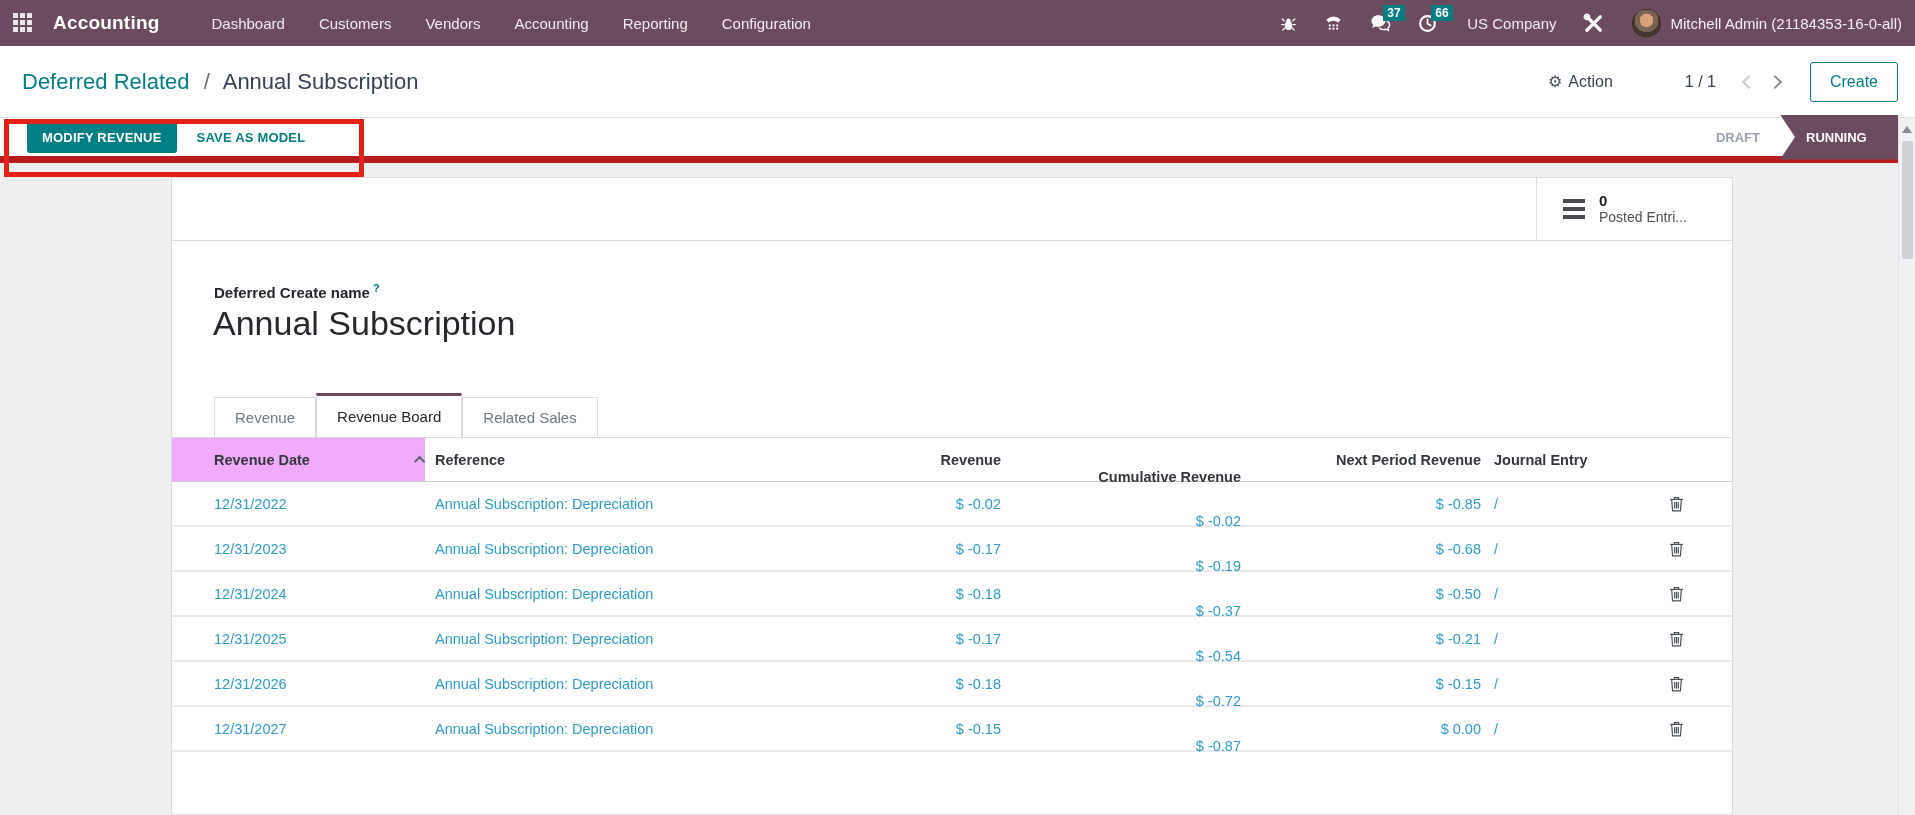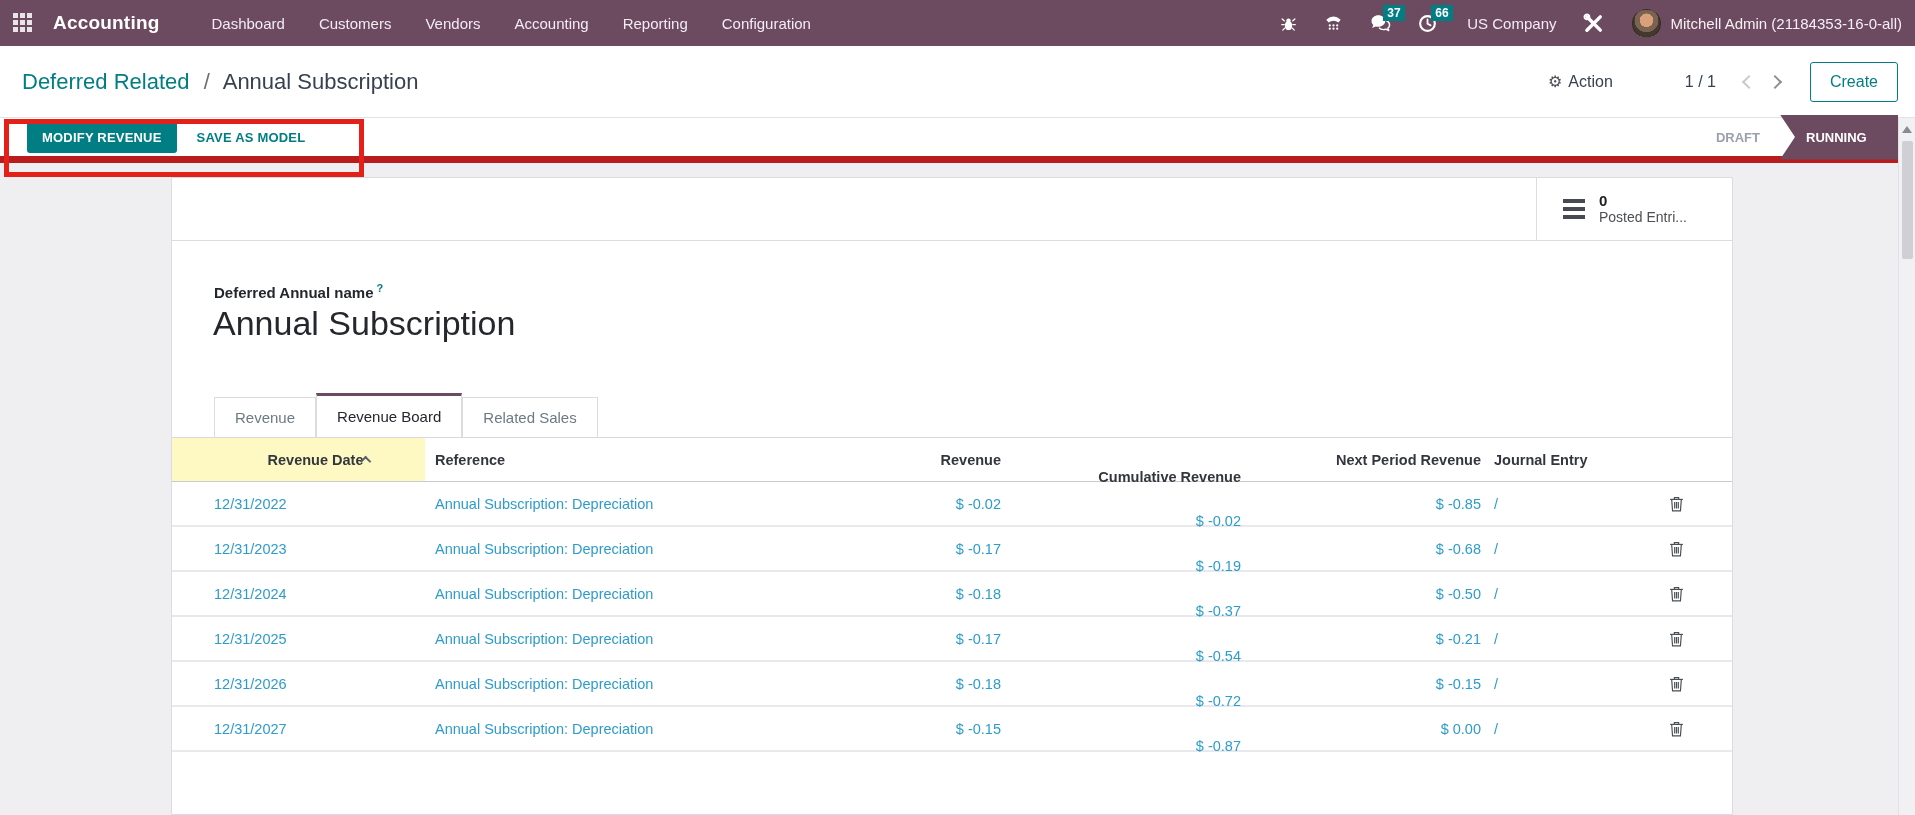--- a/index.html
+++ b/index.html
@@ -111,21 +111,21 @@
     padding:0 20px; display:flex; align-items:center; font-size:15px; color:#6d7a83; cursor:pointer;
   }
   .tab.active { border-top:3px solid #6C4A60; color:#24272c; height:44px; position:relative; z-index:2; }
 
   
   .table { position:absolute; left:0; top:260px; width:100%; }
   .trow { display:flex; width:100%; align-items:center; }
   .thead { height:44px; border-bottom:1px solid #c9cacf; font-weight:700; font-size:14.5px; color:#33373d; }
   .tbody .trow { height:45px; border-bottom:2px solid #e9e9ed; font-size:14.5px; background:#fff; }
   .c-date { width:253px; padding-left:42px; display:flex; align-items:center; }
-  .thead .c-date { background:#fef9c3; height:100%; justify-content:center; }
+  .thead .c-date { background:#f0abfc; height:100%; justify-content:space-between; }
   .caret-up { width:8px; height:8px; border-left:2px solid #5a5f66; border-top:2px solid #5a5f66;
     transform:rotate(45deg) translateY(2px); display:inline-block; }
   .c-ref  { width:356px; padding-left:10px; }
   .c-rev  { width:220px; text-align:right; }
   .c-cum  { width:240px; text-align:right;margin-top:35px; }
   .c-next { width:240px; text-align:right; }
   .c-jrn  { width:140px; padding-left:13px; }
   .c-del  { flex:1; display:flex; justify-content:center; align-items:center; }
   .cell-link { color:#2E9CCB; cursor:pointer; }
   .trash-btn { cursor:pointer; display:flex; }
@@ -245,21 +245,21 @@
           <i></i>
         </span>
       <span class="stat-texts">
         <span class="stat-count">0</span>
         <span class="stat-label">Posted Entri...</span>
       </span>
     </div>
   </div>
 
   <div class="field-label">
-    <span>Deferred Annual name</span><span class="help-sup">?</span>
+    <span>Deferred Create name</span><span class="help-sup">?</span>
   </div>
   <div class="record-title">Annual Subscription</div>
 
   <div class="tabs">
     <span class="tab">Revenue</span>
     <span class="tab active">Revenue Board</span>
     <span class="tab">Related Sales</span>
   </div>
 
   <div class="table">

